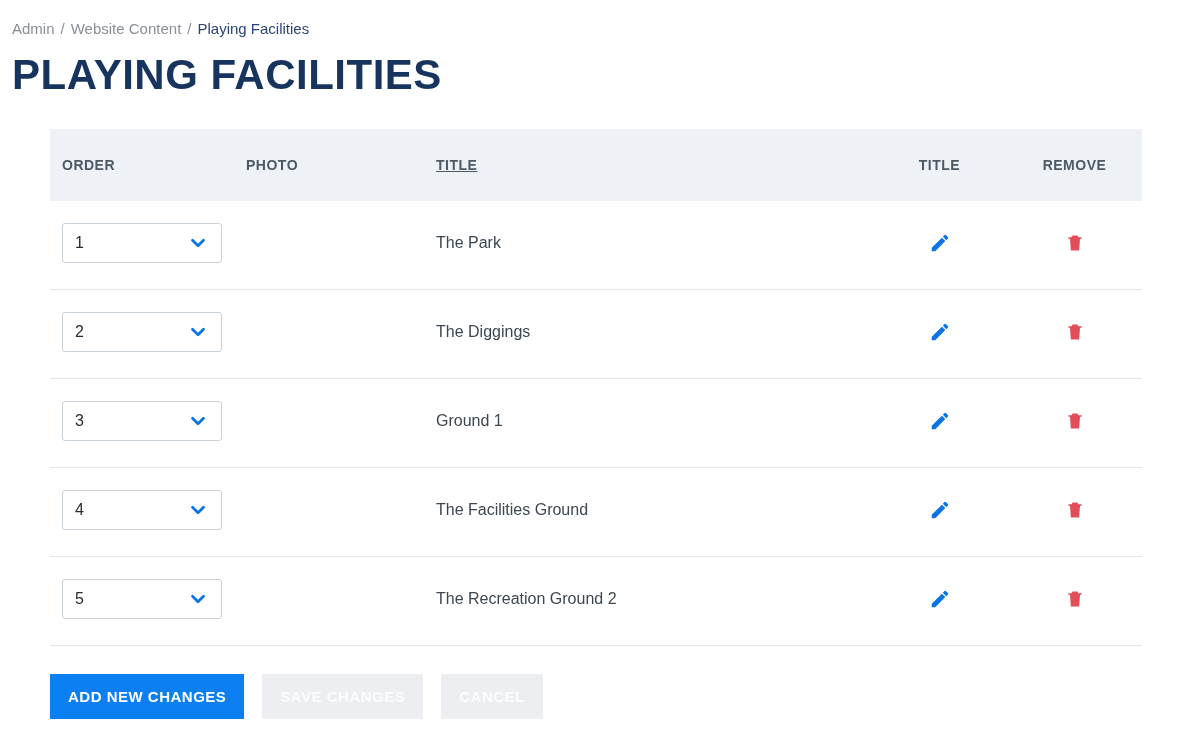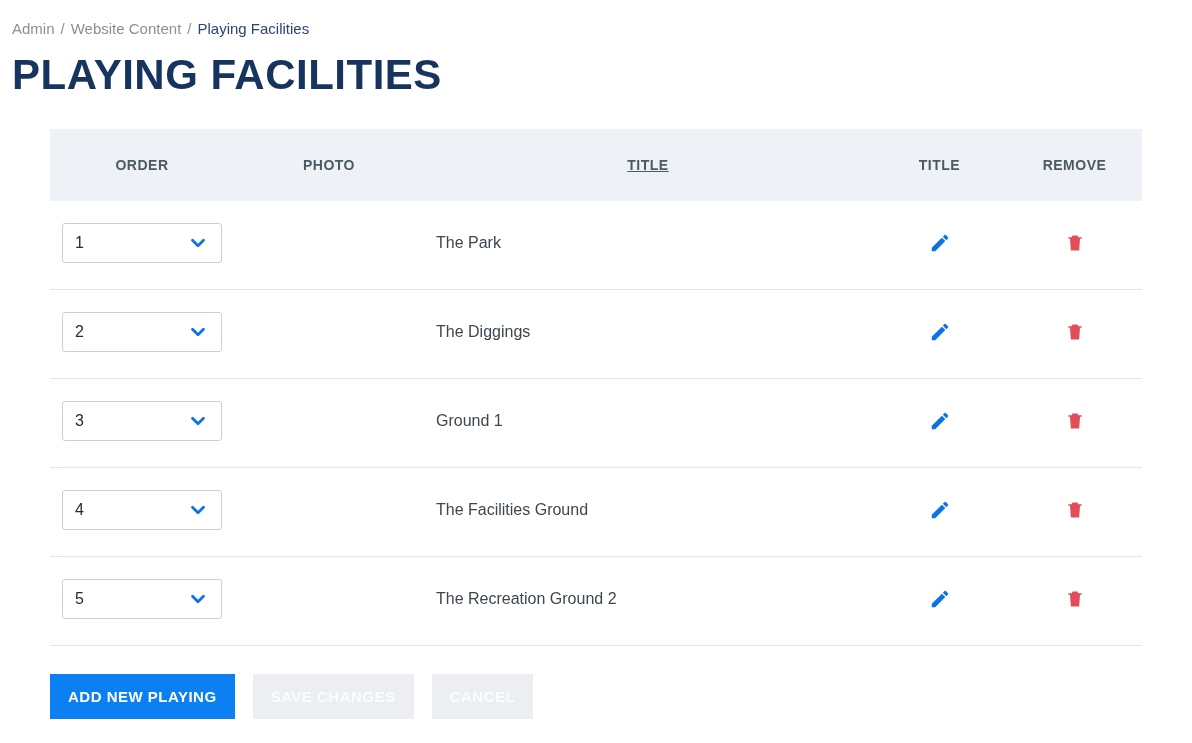--- a/index.html
+++ b/index.html
@@ -38,21 +38,21 @@
     table {
       width: 100%;
       border-collapse: collapse;
     }
     thead th {
       background: #eef1f6;
       color: #4c5a66;
       font-size: 14px;
       font-weight: 700;
       letter-spacing: 0.5px;
-      text-align: center;
+      text-align: left;
       padding: 28px 12px;
     }
     thead th.order-col { width: 180px; }
     thead th.photo-col { width: 190px; }
     thead th.title-col { width: auto; text-decoration: underline; }
     thead th.edit-col  { width: 135px; text-align: center; }
     thead th.remove-col{ width: 135px; text-align: center; }
 
     tbody tr { border-bottom: 1px solid #e3e7ec; }
     tbody td {
@@ -252,17 +252,17 @@
                 <svg width="20" height="22" viewBox="0 0 24 24" fill="currentColor">
                   <path d="M6 7h12l-1 14H7L6 7zm3-4h6l1 2h4v2H4V5h4l1-2z"></path>
                 </svg>
               </button></td>
           </tr>
         </tbody>
     </table>
   </div>
 
   <div class="actions">
-    <button class="btn btn-primary">ADD NEW PLAYING</button>
+    <button class="btn btn-primary">ADD NEW CHANGES</button>
     <button class="btn btn-disabled">SAVE CHANGES</button>
     <button class="btn btn-disabled">CANCEL</button>
   </div>
 </div>
 
 </body></html>

